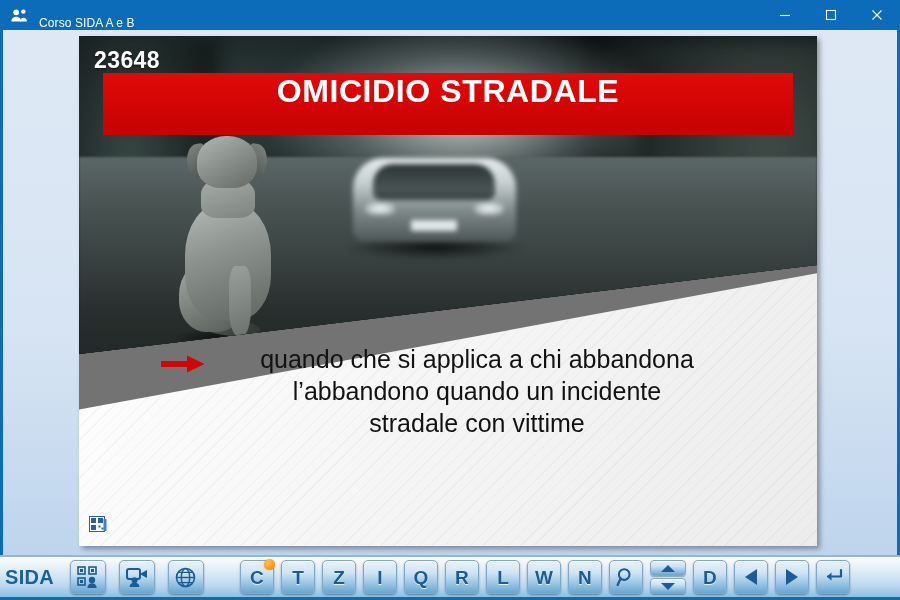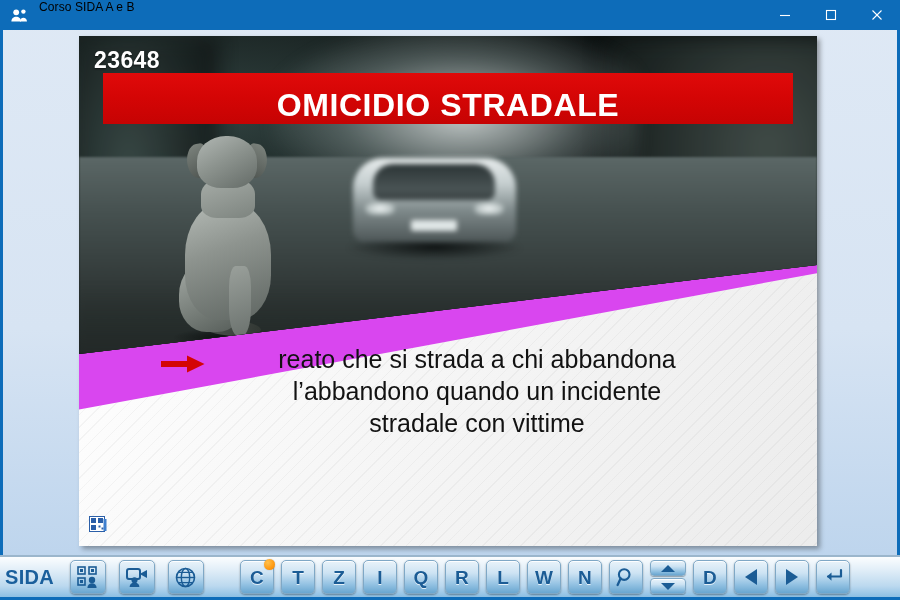--- a/index.html
+++ b/index.html
@@ -21,22 +21,22 @@
     border-bottom: 3px solid #0d6cb9;
   }
 
   
   .titlebar {
     position: absolute;
     top: -0px; left: -3px; right: -3px;
     height: 30px;
     background: #0d6cb9;
     display: flex;
-    align-items: flex-start;
-    color: #000000;
+    align-items: flex-end;
+    color: #ffffff;
   }
   .titlebar-icon {
     width: 26px; height: 30px;
     display: flex; align-items: center; justify-content: center;
     margin-left: 6px;
   }
   .titlebar-text {
     font-size: 12px;
     letter-spacing: .1px;
     margin-left: 7px;
@@ -56,21 +56,21 @@
     top: 36px;
     width: 738px;
     height: 510px;
     background: #ffffff;
     box-shadow: 3px 3px 5px rgba(0,0,0,.35);
     overflow: hidden;
   }
   .slide {
     position: absolute;
     inset: 0;
-    background: #d946ef;
+    background: #737373;
     overflow: hidden;
   }
 
   
   .photo {
     position: absolute;
     left: 0; top: 0; right: 0;
     height: 318px;
     overflow: hidden;
     -webkit-clip-path: polygon(0 0, 100% 0, 100% 72%, 0 100%);
@@ -212,23 +212,23 @@
       repeating-linear-gradient(135deg,
         rgba(0,0,0,.035) 0px, rgba(0,0,0,.035) 1px,
         rgba(0,0,0,0) 1px, rgba(0,0,0,0) 9px),
       linear-gradient(120deg, #ffffff 0%, #f6f6f6 45%, #ececec 100%);
   }
 
   
   .banner {
     position: absolute;
     left: 24px; top: 37px;
-    width: 690px; height: 51px;
+    width: 690px; height: 62px;
     background: linear-gradient(180deg, #e00a0a 0%, #d40505 48%, #c60303 100%);
-    display: flex; align-items: flex-end; justify-content: center;
+    display: flex; align-items: flex-start; justify-content: center;
   }
   .banner-text {
     color: #ffffff;
     font-size: 32px;
     font-weight: bold;
     letter-spacing: .6px;
     white-space: nowrap;
   }
 
   
@@ -441,21 +441,21 @@
         <div class="banner-text">OMICIDIO STRADALE</div>
       </div>
 
       <div class="bodyblock">
         <div class="bullet-arrow">
           <svg width="44" height="18" viewBox="0 0 44 18">
             <path d="M0 6 H26 V0.5 L43.5 9 L26 17.5 V12 H0 Z" fill="#d40505"></path>
           </svg>
         </div>
         <div class="bodytext">
-          <div>reato che si strada a chi abbandona</div>
+          <div>quando che si applica a chi abbandona</div>
           <div>l’abbandono quando un incidente</div>
           <div>stradale con vittime</div>
         </div>
       </div>
 
       <div class="wm">
         <svg width="22" height="22" viewBox="0 0 22 22">
           <rect x="0.5" y="0.5" width="15" height="15" fill="#ffffff" stroke="#2b5fa8" stroke-width="1"></rect>
           <rect x="2" y="2" width="5" height="5" fill="#2b5fa8"></rect>
           <rect x="9" y="2" width="5" height="5" fill="#2b5fa8"></rect>

